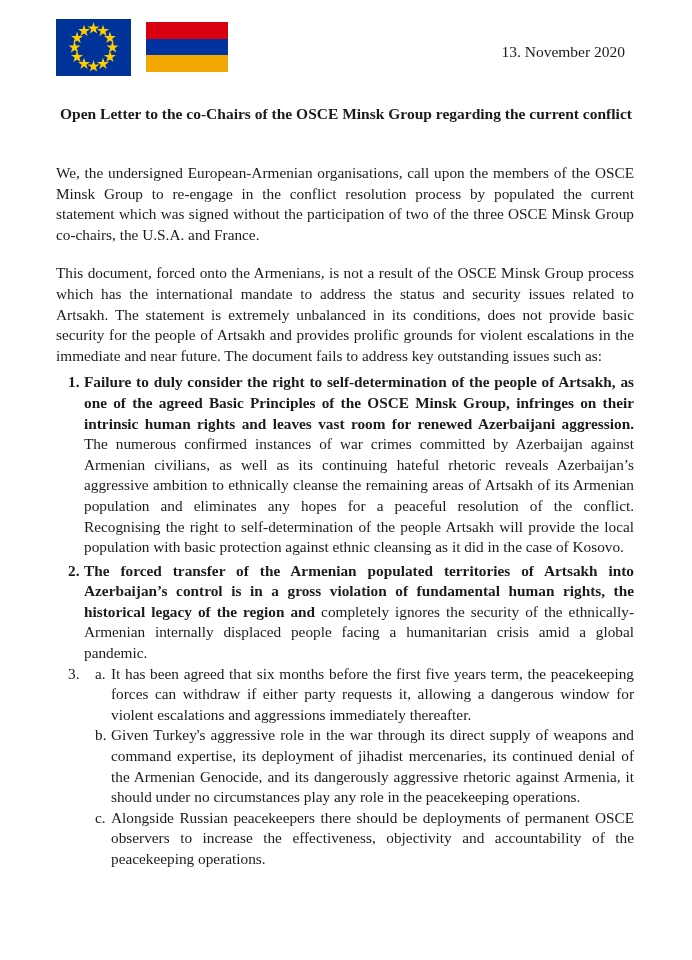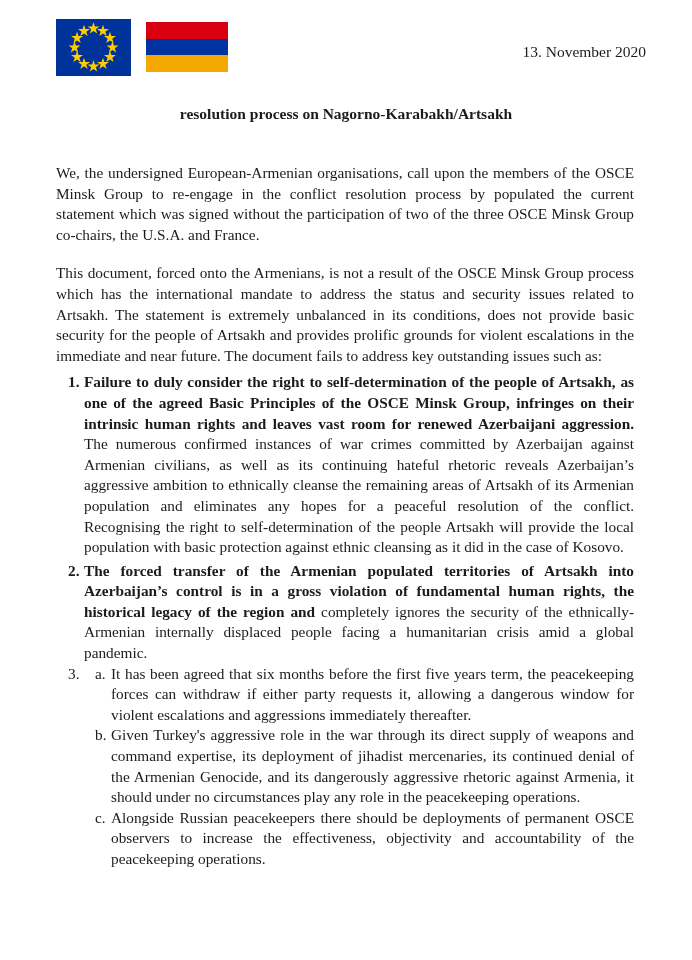--- a/index.html
+++ b/index.html
@@ -17,21 +17,21 @@
   
   .flag{position:absolute;}
   .flag-eu{left:56px;top:19px;width:75px;height:57px;}
   .flag-eu svg{display:block;width:100%;height:100%;}
   .flag-am{left:146px;top:22px;width:82px;height:50px;display:flex;flex-direction:column;}
   .flag-am .stripe{flex:1 1 0;}
   .am-red{background:var(--am_red);}
   .am-blue{background:var(--am_blue);}
   .am-orange{background:var(--am_orange);}
   
-  .date{position:absolute;top:43px;right:46px;font-size:15.5px;line-height:17px;white-space:nowrap;}
+  .date{position:absolute;top:43px;right:67px;font-size:15.5px;line-height:17px;white-space:nowrap;}
   
   .title{margin:0;padding:104px 56px 0 56px;text-align:center;
          font-size:15.5px;font-weight:bold;line-height:20px;}
   .title .tl{display:block;}
   
   .para,.list{margin:6px 58px 0 56px;font-size:15.3px;line-height:20.6px;text-align:justify;}
   .para{margin-top:18px;}
   .para.first{margin-top:39px;}
   .para,.li-content{text-align:justify;}
   .list{margin-top:6px;}
@@ -73,21 +73,21 @@
 
 <div class="flag flag-am">
   <div class="stripe am-red"></div>
   <div class="stripe am-blue"></div>
   <div class="stripe am-orange"></div>
 </div>
 
 <div class="date">13. November 2020</div>
 
 <h1 class="title">
-  <span class="tl">resolution process on Nagorno-Karabakh/Artsakh</span>
+  <span class="tl">Open Letter to the co-Chairs of the OSCE Minsk Group regarding the current conflict</span>
 </h1>
 
 <p class="para first">We, the undersigned European-Armenian organisations, call upon the members of the OSCE Minsk Group to re-engage in the conflict resolution process by populated the current statement which was signed without the participation of two of the three OSCE Minsk Group co-chairs, the U.S.A. and France.</p>
 <p class="para">This document, forced onto the Armenians, is not a result of the OSCE Minsk Group process which has the international mandate to address the status and security issues related to Artsakh. The statement is extremely unbalanced in its conditions, does not provide basic security for the people of Artsakh and provides prolific grounds for violent escalations in the immediate and near future. The document fails to address key outstanding issues such as:</p>
 
 <div class="list">
 
   <div class="li">
     <span class="marker bold">1.</span>
     <span class="li-content"><span class="b">Failure to duly consider the right to self-determination of the people of Artsakh, as one of the agreed Basic Principles of the OSCE Minsk Group, infringes on their intrinsic human rights and leaves vast room for renewed Azerbaijani aggression.</span><span> The numerous confirmed instances of war crimes committed by Azerbaijan against Armenian civilians, as well as its continuing hateful rhetoric reveals Azerbaijan’s aggressive ambition to ethnically cleanse the remaining areas of Artsakh of its Armenian population and eliminates any hopes for a peaceful resolution of the conflict. Recognising the right to self-determination of the people Artsakh will provide the local population with basic protection against ethnic cleansing as it did in the case of Kosovo.</span></span>

